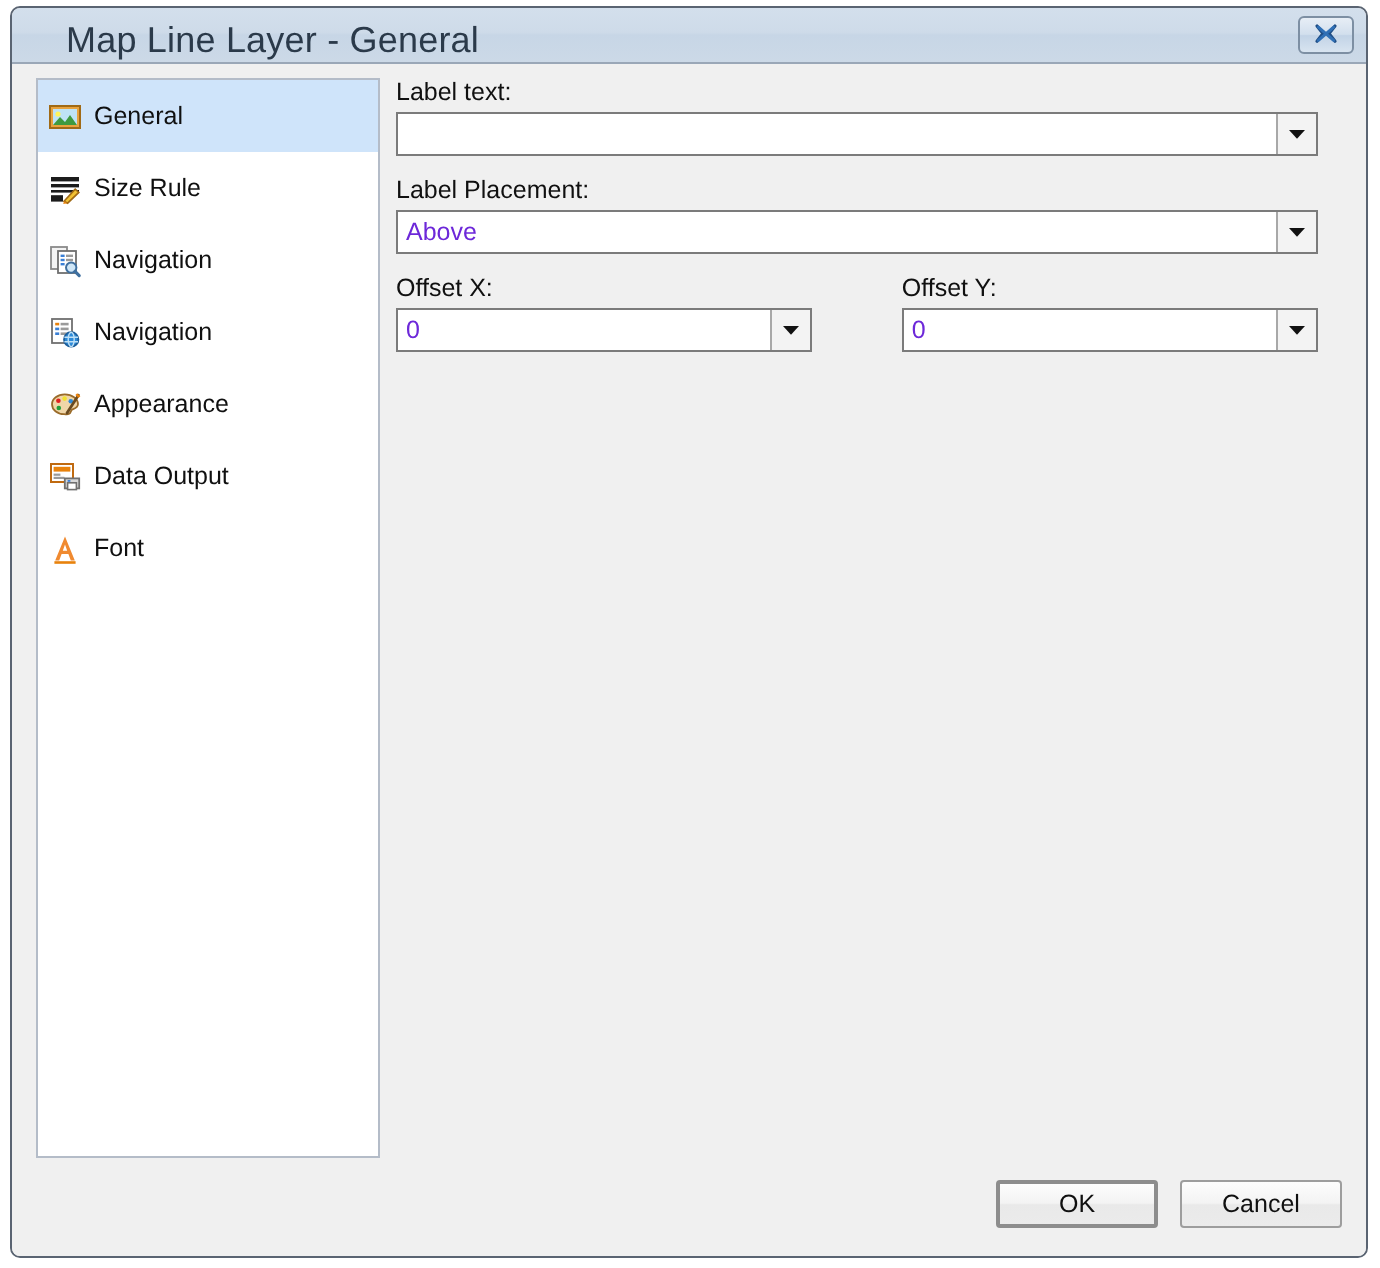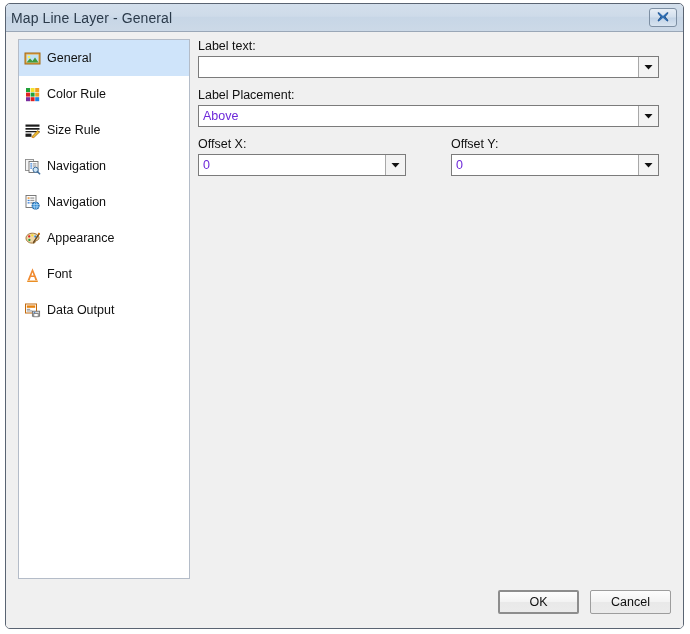--- a/index.html
+++ b/index.html
@@ -35,23 +35,23 @@
   #titlebar {
     position: relative;
     height: 28px;
     box-sizing: border-box;
     background: linear-gradient(to bottom, #d3dfec 0%, #cedbe9 45%, #c7d6e6 50%, #ccd9e7 100%);
     border-bottom: 1px solid #9aa7b7;
     border-radius: 4px 4px 0 0;
   }
   #title-text {
     position: absolute;
-    left: 5px;
+    left: 27px;
     top: 6px;
-    font-size: 14px;
+    font-size: 18px;
     color: #2b3a4a;
     letter-spacing: 0.1px;
     white-space: nowrap;
   }
   #close-button {
     position: absolute;
     right: 6px;
     top: 4px;
     width: 28px;
     height: 19px;
@@ -215,36 +215,20 @@
           <svg width="17" height="17" viewBox="0 0 17 17">
             <rect x="1" y="3" width="15" height="11" fill="#e8a33d" stroke="#a06a16" stroke-width="1"></rect>
             <rect x="2.5" y="4.5" width="12" height="8" fill="#bfe3f5"></rect>
             <circle cx="5" cy="7" r="1.3" fill="#fff45a"></circle>
             <path d="M2.5 12.5 L6 8.5 L8.5 11 L11 7.5 L14.5 12.5 Z" fill="#3f9a3f"></path>
           </svg>
         </span>
         <span class="nav-label">General</span>
       </div>
 
-      <div class="nav-item">
-        <span class="nav-icon">
-          <svg width="17" height="17" viewBox="0 0 17 17">
-            <rect x="2" y="2" width="4" height="4" fill="#22a03a"></rect>
-            <rect x="6.6" y="2" width="4" height="4" fill="#f2e230"></rect>
-            <rect x="11.2" y="2" width="4" height="4" fill="#f0a020"></rect>
-            <rect x="2" y="6.6" width="4" height="4" fill="#e02020"></rect>
-            <rect x="6.6" y="6.6" width="4" height="4" fill="#22a03a"></rect>
-            <rect x="11.2" y="6.6" width="4" height="4" fill="#f0a020"></rect>
-            <rect x="2" y="11.2" width="4" height="4" fill="#7a2ea0"></rect>
-            <rect x="6.6" y="11.2" width="4" height="4" fill="#e02020"></rect>
-            <rect x="11.2" y="11.2" width="4" height="4" fill="#2080e0"></rect>
-          </svg>
-        </span>
-        <span class="nav-label">Color Rule</span>
-      </div>
 
       <div class="nav-item">
         <span class="nav-icon">
           <svg width="17" height="17" viewBox="0 0 17 17">
             <rect x="1.5" y="2.5" width="14" height="2.2" fill="#1c1c1c"></rect>
             <rect x="1.5" y="6" width="14" height="1.7" fill="#1c1c1c"></rect>
             <rect x="1.5" y="9" width="14" height="1.3" fill="#1c1c1c"></rect>
             <rect x="1.5" y="11.6" width="6" height="3.2" fill="#1c1c1c"></rect>
             <path d="M8 14.6 L13.6 8.6 L15.4 10.2 L9.8 15.6 Z" fill="#f2c234" stroke="#a06a16" stroke-width="0.8"></path>
             <path d="M8 14.6 L9.8 15.6 L7.6 16 Z" fill="#e8820c"></path>
@@ -299,40 +283,40 @@
             <path d="M9.5 12.5 L15.2 3.6" stroke="#6a4a20" stroke-width="1.4" stroke-linecap="round"></path>
             <path d="M14.6 2.6 L16.2 4.1 L15.2 5 L13.7 3.5 Z" fill="#e8820c"></path>
           </svg>
         </span>
         <span class="nav-label">Appearance</span>
       </div>
 
       <div class="nav-item">
         <span class="nav-icon">
           <svg width="17" height="17" viewBox="0 0 17 17">
-            <path d="M8.5 2.2 L13.4 14.2 H11.4 L10.2 11 H6.8 L5.6 14.2 H3.6 Z M7.4 9.4 H9.6 L8.5 6.2 Z" fill="#f08a30"></path>
-            <rect x="3.2" y="14.6" width="10.6" height="1.3" fill="#e8820c"></rect>
-          </svg>
-        </span>
-        <span class="nav-label">Font</span>
-      </div>
-
-      <div class="nav-item">
-        <span class="nav-icon">
-          <svg width="17" height="17" viewBox="0 0 17 17">
             <rect x="1.5" y="2" width="11" height="9" fill="#ffffff" stroke="#c06a10" stroke-width="1"></rect>
             <rect x="2.8" y="3.4" width="8.4" height="2.4" fill="#e8820c"></rect>
             <rect x="2.8" y="6.8" width="3.4" height="1.1" fill="#9a9a9a"></rect>
             <rect x="2.8" y="8.4" width="5.4" height="1.1" fill="#9a9a9a"></rect>
             <rect x="8.4" y="9.2" width="7.2" height="5" fill="#d8d8d8" stroke="#707070" stroke-width="0.9"></rect>
             <rect x="9.8" y="11.4" width="4.4" height="3.4" fill="#ffffff" stroke="#707070" stroke-width="0.8"></rect>
             <rect x="9.8" y="10" width="1.4" height="0.9" fill="#3a7fd5"></rect>
           </svg>
         </span>
         <span class="nav-label">Data Output</span>
+      </div>
+
+      <div class="nav-item">
+        <span class="nav-icon">
+          <svg width="17" height="17" viewBox="0 0 17 17">
+            <path d="M8.5 2.2 L13.4 14.2 H11.4 L10.2 11 H6.8 L5.6 14.2 H3.6 Z M7.4 9.4 H9.6 L8.5 6.2 Z" fill="#f08a30"></path>
+            <rect x="3.2" y="14.6" width="10.6" height="1.3" fill="#e8820c"></rect>
+          </svg>
+        </span>
+        <span class="nav-label">Font</span>
       </div>
 
     </div>
 
     <div id="panel">
 
       <div class="field-label">Label text:</div>
       <div class="combo">
         <div class="combo-value" placeholder=""></div>
         <div class="combo-arrow">

